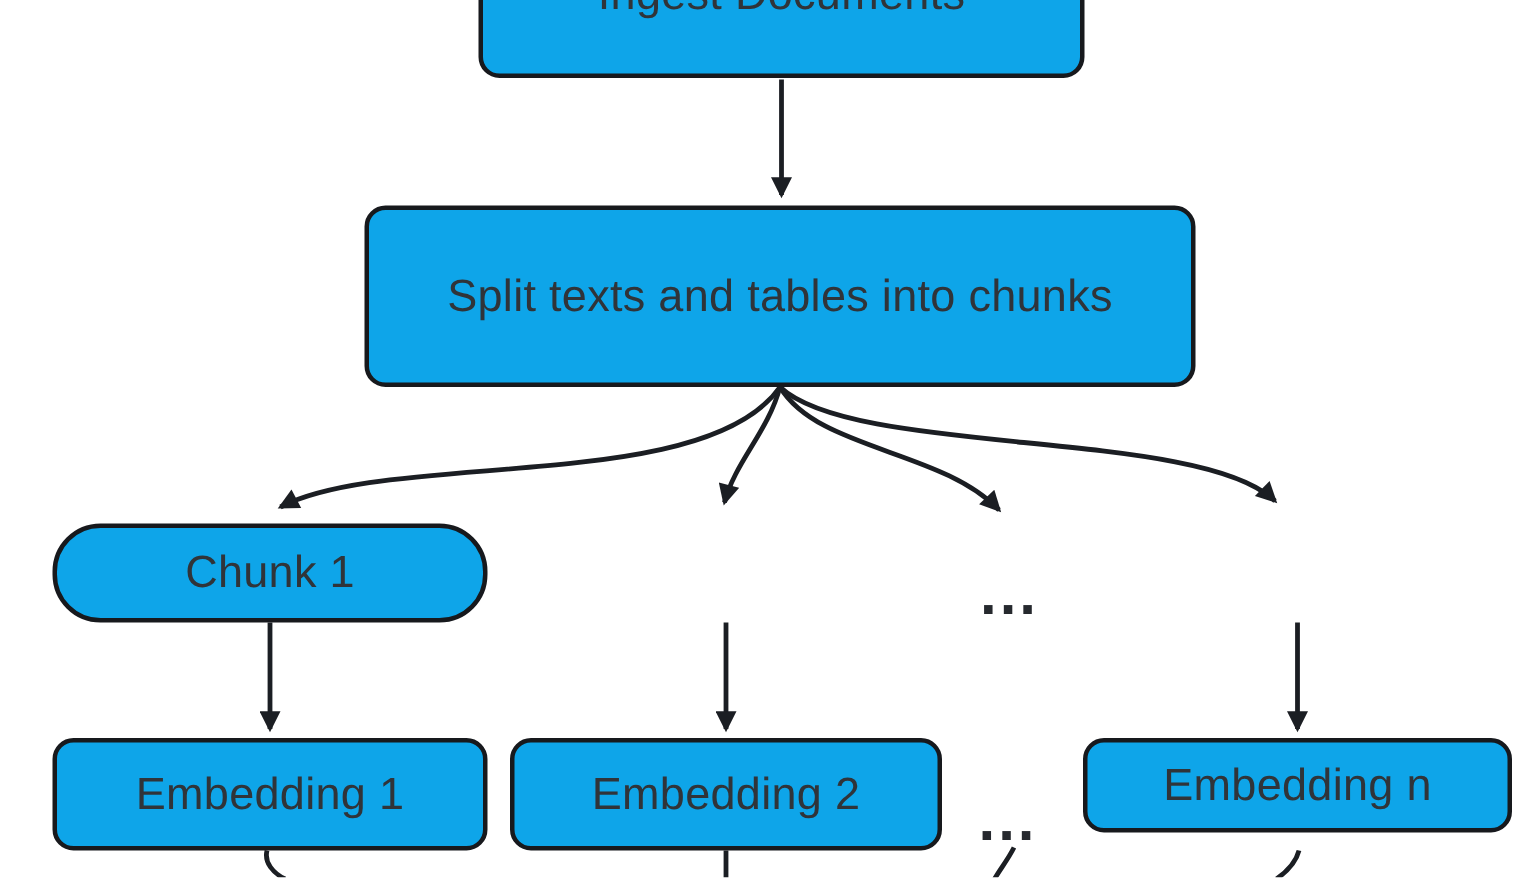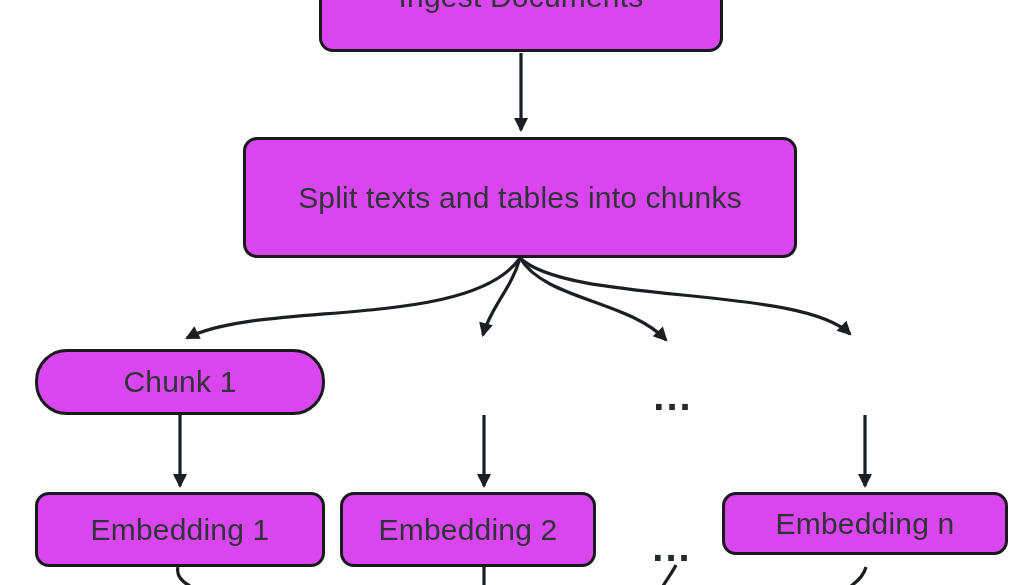--- a/index.html
+++ b/index.html
@@ -19,21 +19,21 @@
     position: absolute;
     left: 0;
     top: 0;
     width: 1024px;
     height: 585px;
     pointer-events: none;
   }
   .node {
     position: absolute;
     box-sizing: border-box;
-    background: #d946ef;
+    background: #0ea5e9;
     border: 3.5px solid #17191d;
     border-radius: 14px;
     display: flex;
     align-items: center;
     justify-content: center;
     font-size: 30px;
     font-weight: 500;
     color: #303439;
     letter-spacing: 0.2px;
     white-space: nowrap;
@@ -47,21 +47,21 @@
     line-height: 40px;
     text-align: center;
   }
   
   #node-ingest     { left: 319px; top: -58px; width: 404px; height: 110px; }
   #node-split      { left: 243px; top: 137px; width: 554px; height: 121px; }
   #node-chunk-1    { left:  35px; top: 349px; width: 290px; height: 66px; border-radius: 32px; }
   #node-chunk-2    { left: 340px; top: 349px; width: 288px; height: 66px; }
   #node-chunk-n    { left: 722px; top: 349px; width: 286px; height: 66px; }
   #node-emb-1      { left:  35px; top: 492px; width: 290px; height: 75px; }
-  #node-emb-2      { left: 340px; top: 492px; width: 256px; height: 75px; }
+  #node-emb-2      { left: 340px; top: 492px; width: 288px; height: 75px; }
   #node-emb-n      { left: 722px; top: 492px; width: 286px; height: 63px; }
   #chunk-ellipsis      { left: 645px; top: 376px; width: 56px; }
   #embedding-ellipsis  { left: 644px; top: 527px; width: 56px; }
   .edge {
     stroke: #1b1e23;
     stroke-width: 3.2px;
     fill: none;
   }
 </style>
 </head>

